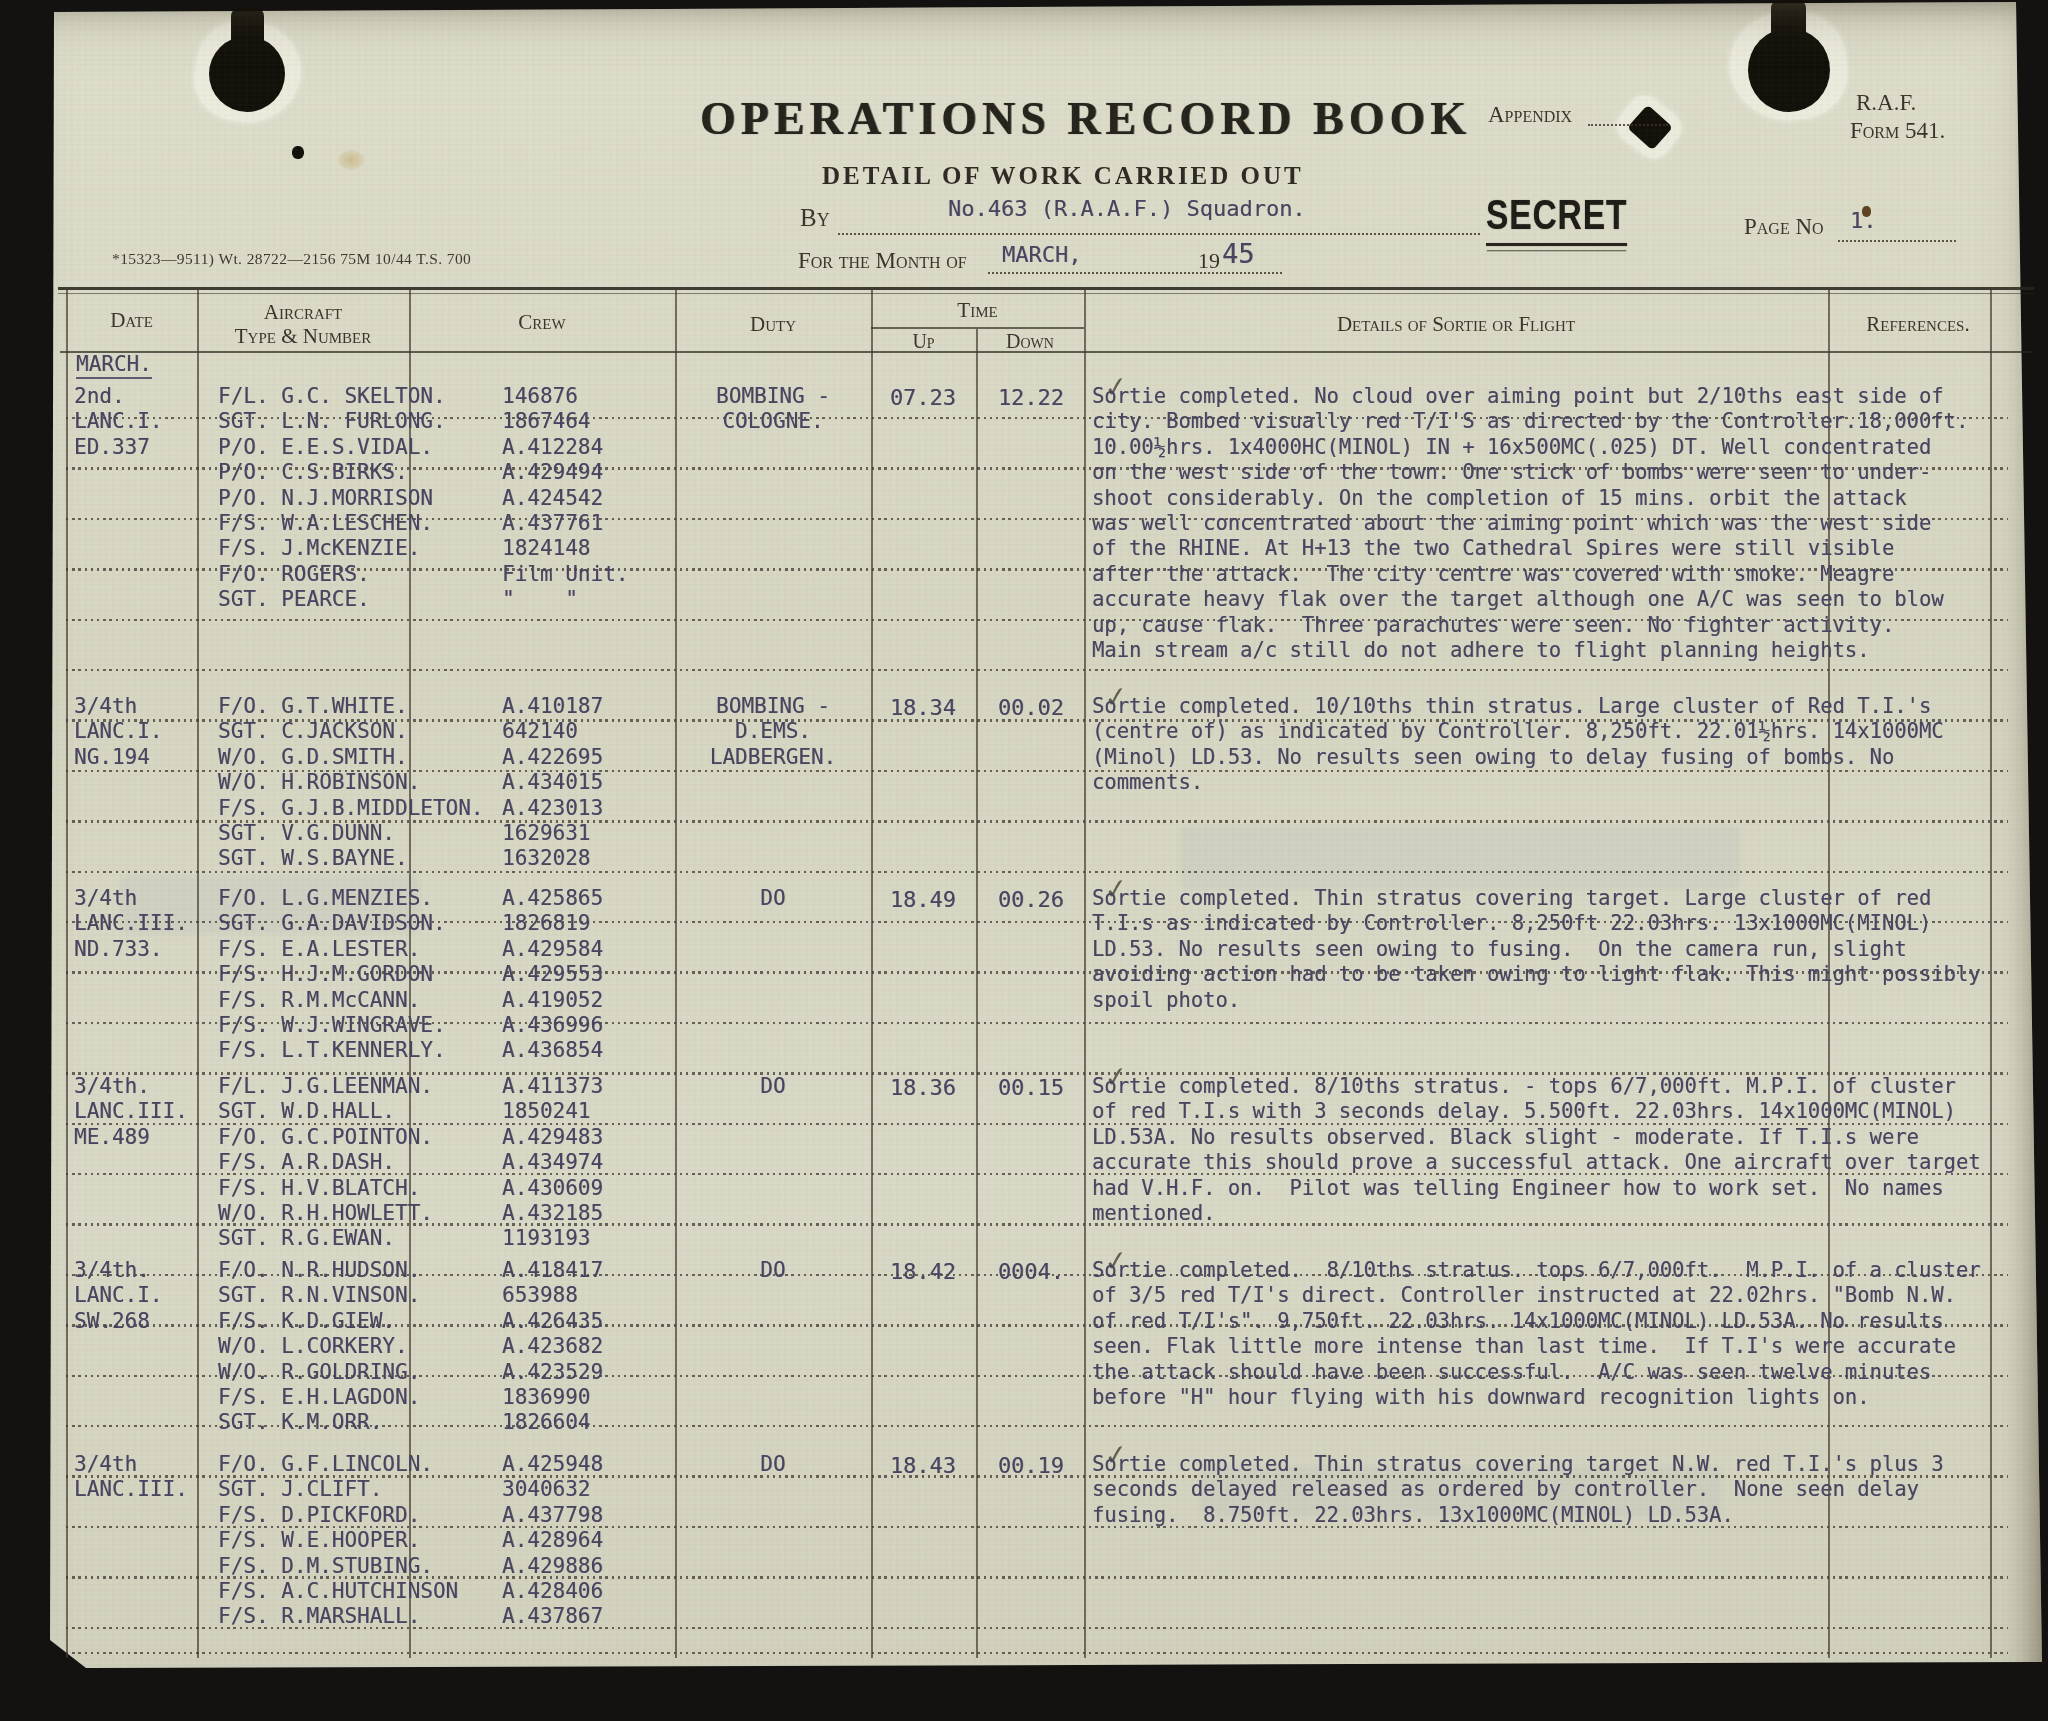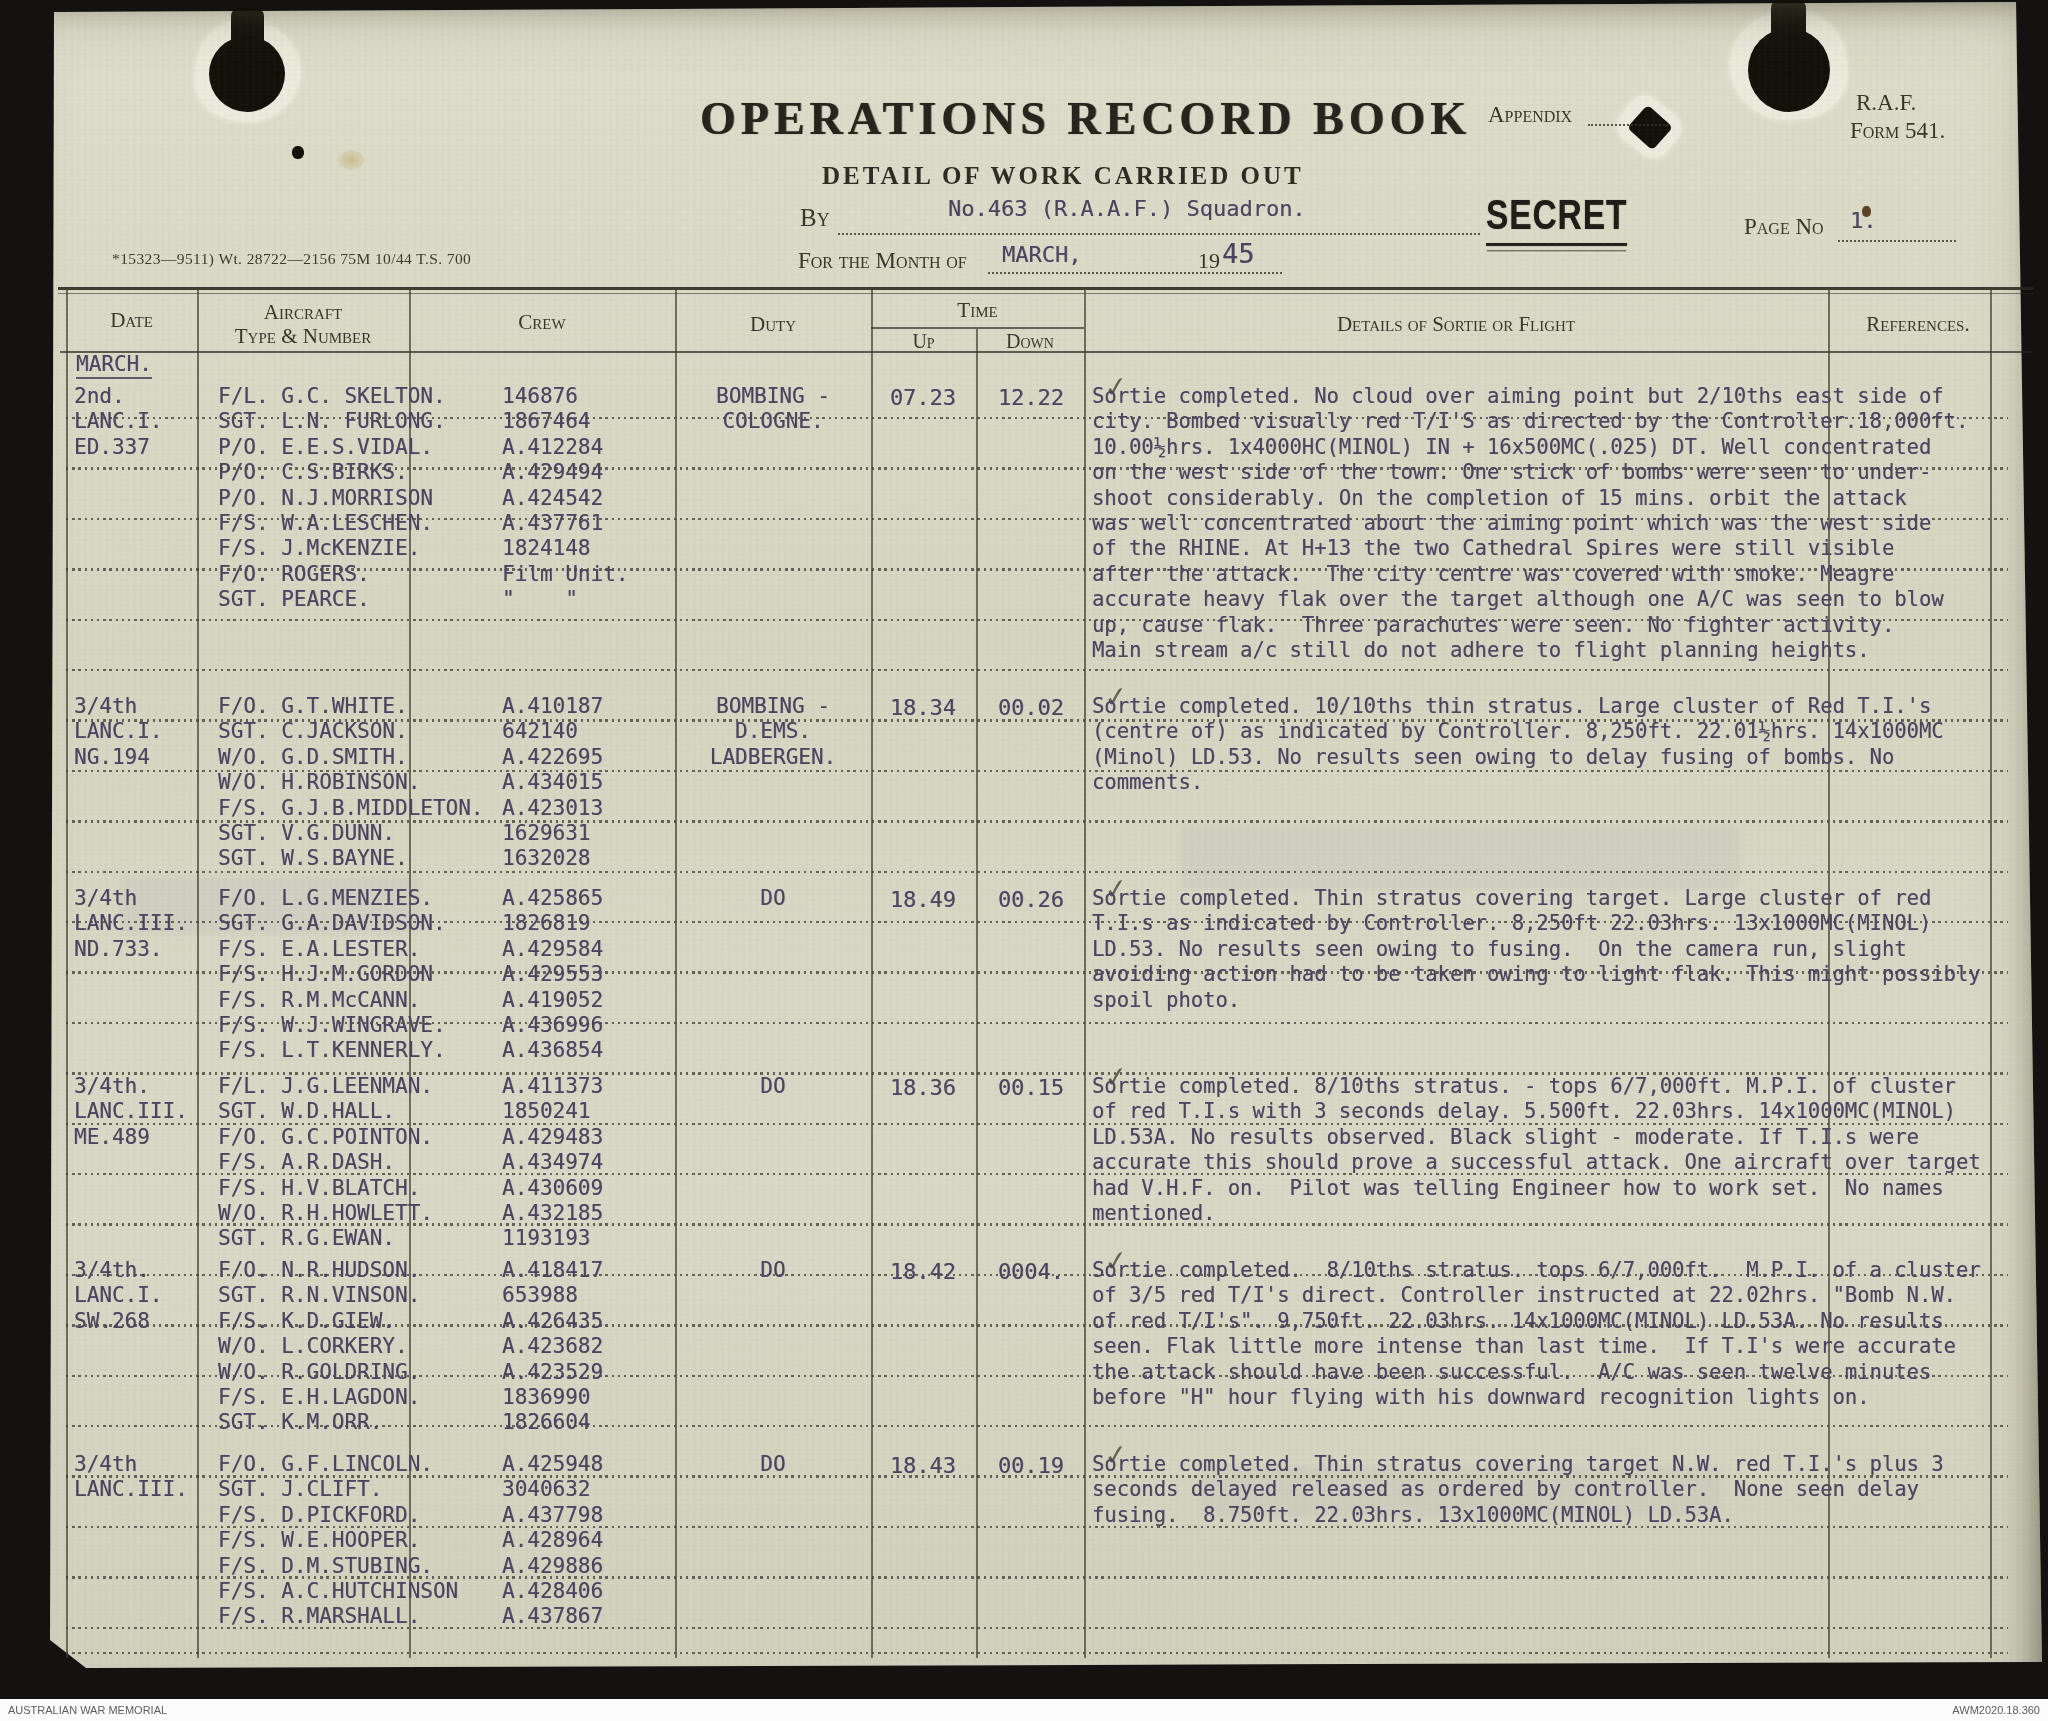--- a/index.html
+++ b/index.html
@@ -329,17 +329,13 @@
         <div class="eline type t22" style="left: 910px; top: 1px; width: 110px; text-align: center;">00.19</div>
         <div class="eline" style="left: 952px; top: -9px; width: 110px; text-align: right; font: 28px &quot;DejaVu Sans&quot;, sans-serif; color: rgba(66, 64, 52, 0.8); transform: rotate(-6deg);">✓</div>
         <div class="eline type t20" style="left: 1026px; top: 0px; width: 915px;">Sortie completed. Thin stratus covering target N.W. red T.I.'s plus 3</div>
         <div class="eline type t20" style="left: 1026px; top: 25.4px; width: 915px;">seconds delayed released as ordered by controller.  None seen delay</div>
         <div class="eline type t20" style="left: 1026px; top: 50.8px; width: 915px;">fusing.  8.750ft. 22.03hrs. 13x1000MC(MINOL) LD.53A.</div>
       </div>
     </div>
 
   <div id="shade"></div>
 
-  <div id="footerbar">
-    <span style="position:absolute;left:8px;top:5px;">AUSTRALIAN WAR MEMORIAL</span>
-    <span style="position:absolute;right:8px;top:5px;">AWM2020.18.360</span>
-  </div>
 </div>
 
 </body></html>

